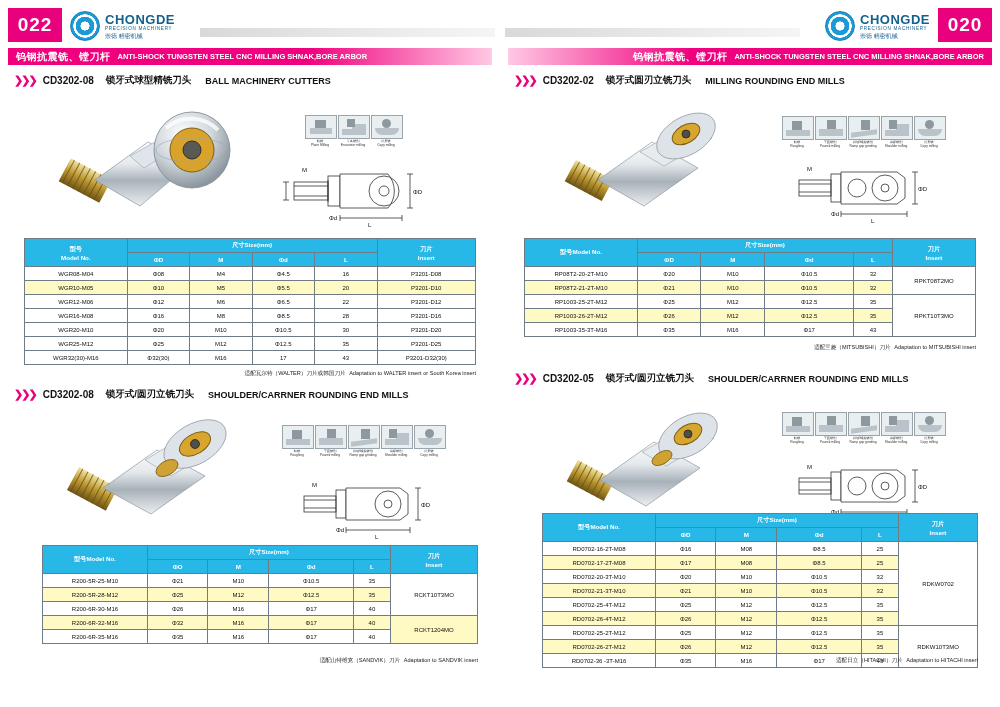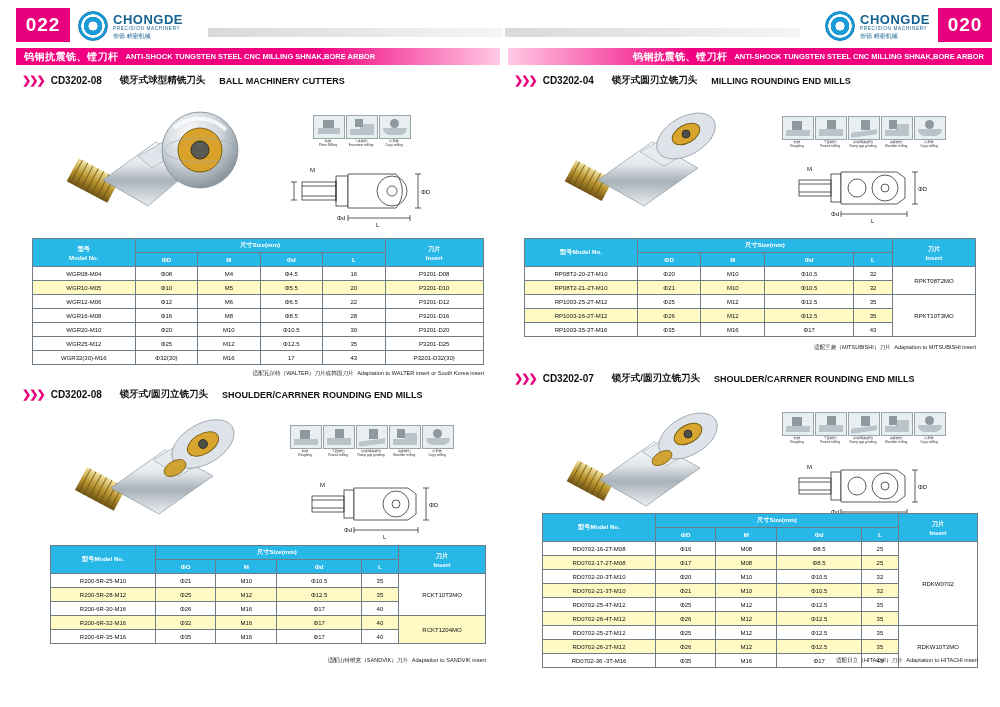--- a/index.html
+++ b/index.html
@@ -6,21 +6,21 @@
   body{
     width:1000px;height:707px;
     background:#ffffff;
     font-family:"Liberation Sans", sans-serif;
     font-size:7px;
     color:#111;
     position:relative;
     overflow:hidden;
   }
   .page{position:absolute;top:0;width:500px;height:707px;}
-  .page.left{left:8px;}
+  .page.left{left:0;}
   .page.right{left:500px;}
 
   
   .hdr{position:absolute;top:8px;left:0;width:500px;height:38px;}
   .pgnum{
     position:absolute;top:0;width:54px;height:34px;
     background:#e8007d;color:#fff;font-size:19px;font-weight:bold;
     display:flex;align-items:center;justify-content:center;
     letter-spacing:1px;
   }
@@ -57,21 +57,21 @@
     background:linear-gradient(90deg,#ffc9e4 0%,#f0007e 38%,#f0007e 100%);
     justify-content:flex-end;
   }
   .titlebar .cn{font-size:10px;font-weight:bold;letter-spacing:.5px;}
   .titlebar .en{font-size:7.5px;margin-left:7px;font-weight:bold;}
 
   
   .sec{position:absolute;left:14px;width:478px;display:flex;align-items:center;}
   .arrows{color:#e8007d;font-size:11px;font-weight:bold;letter-spacing:-2px;margin-right:7px;}
   .sec .code{font-size:10px;font-weight:bold;color:#111;}
-  .sec .cn{font-size:9.5px;font-weight:bold;margin-left:18px;}
+  .sec .cn{font-size:9.5px;font-weight:bold;margin-left:12px;}
   .sec .en{font-size:9px;font-weight:bold;margin-left:14px;}
 
   
   .illus{position:absolute;}
 
   
   .iconstrip{position:absolute;display:flex;gap:3px;}
   .icocell{width:30px;}
   .icobox{
     width:30px;height:22px;border:1px solid #9aa4ab;background:#e9eef1;
@@ -475,21 +475,21 @@
     <div class="hdr-rule"></div>
   </div>
 
   <div class="titlebar">
     <span class="cn">钨钢抗震铣、镗刀杆</span>
     <span class="en">ANTI-SHOCK TUNGSTEN STEEL CNC MILLING SHNAK,BORE ARBOR</span>
   </div>
 
   <div class="sec" style="top:74px;">
     <span class="arrows">❯❯❯</span>
-    <span class="code">CD3202-04</span>
+    <span class="code">CD3202-02</span>
     <span class="cn">锁牙式圆刃立铣刀头</span>
     <span class="en">MILLING ROUNDING END MILLS</span>
   </div>
 
   <svg class="illus" style="left:40px;top:100px;" width="230" height="115">
     <defs>
       <linearGradient id="steel3" x1="0" y1="0" x2="0" y2="1">
         <stop offset="0" stop-color="#ffffff"></stop>
           <stop offset=".35" stop-color="#e3e8ec"></stop>
         <stop offset=".62" stop-color="#a8b1b9"></stop>
@@ -634,21 +634,21 @@
     </tbody>
   </table>
 
   <div class="tnote" style="left:24px;top:344px;width:452px;">
     <span class="cn">适配三菱（MITSUBISHI）刀片</span>
     <span class="en">Adaptation to MITSUBISHI insert</span>
   </div>
 
   <div class="sec" style="top:372px;">
     <span class="arrows">❯❯❯</span>
-    <span class="code">CD3202-07</span>
+    <span class="code">CD3202-05</span>
     <span class="cn">锁牙式/圆刃立铣刀头</span>
     <span class="en">SHOULDER/CARRNER ROUNDING END MILLS</span>
   </div>
 
   <svg class="illus" style="left:42px;top:400px;" width="230" height="115">
     <defs>
       <linearGradient id="steel4" x1="0" y1="0" x2="0" y2="1">
         <stop offset="0" stop-color="#ffffff"></stop>
           <stop offset=".35" stop-color="#e3e8ec"></stop>
         <stop offset=".62" stop-color="#a8b1b9"></stop>

